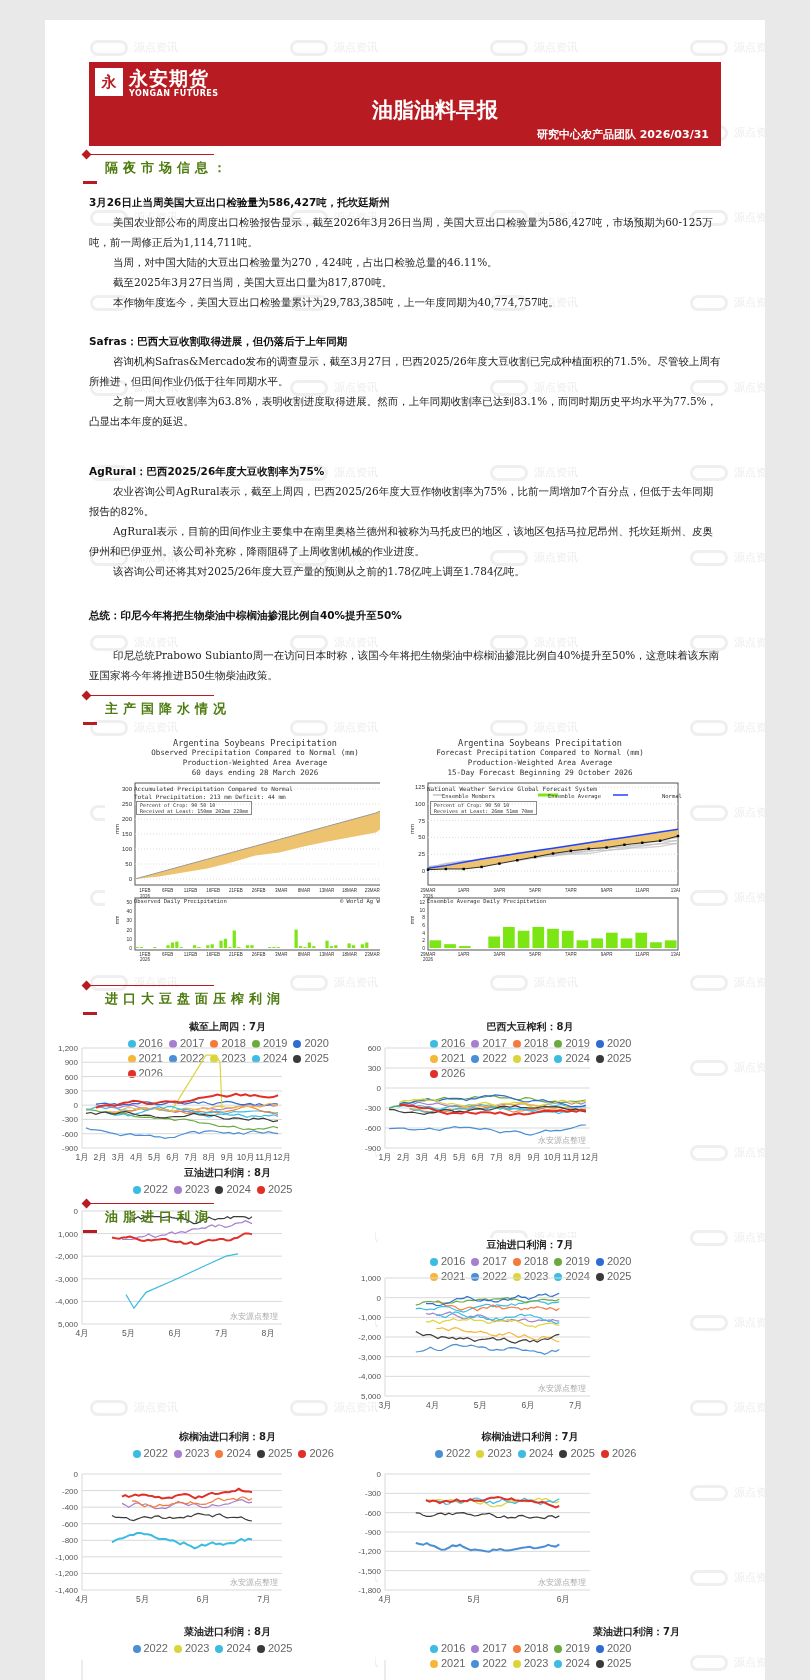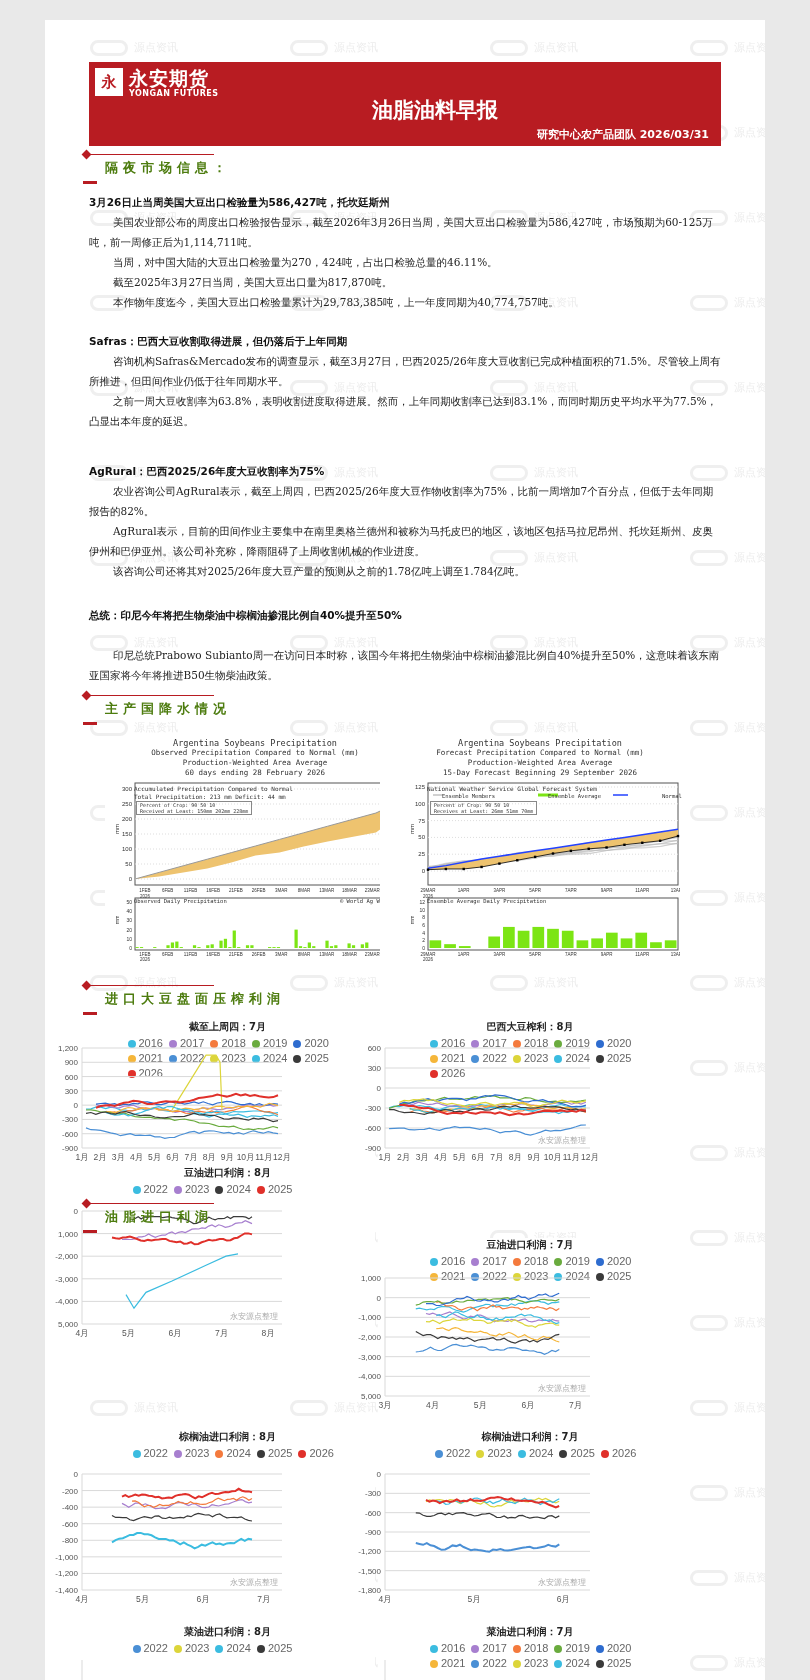--- a/index.html
+++ b/index.html
@@ -164,21 +164,21 @@
       <div class="line"></div>
     <div class="title">主产国降水情况</div>
     <div class="dash"></div>
   </div>
 
   <div class="chart" style="left:60px;top:718px;width:300px;height:230px">
     <div style="position:absolute;left:0;width:100%;top:0;text-align:center;font-family:'DejaVu Sans Mono',monospace;font-size:7.5px;color:#333;line-height:10px">
       <div style="font-size:8.5px">Argentina Soybeans Precipitation</div>
       <div>Observed Precipitation Compared to Normal (mm)</div>
       <div>Production-Weighted Area Average</div>
-      <div>60 days ending 28 February 2026</div>
+      <div>60 days ending 28 March 2026</div>
     </div>
     <svg id="obs" width="300" height="230" style="position:absolute;left:0;top:0">
         <rect x="30" y="45" width="265" height="102" fill="none" stroke="#555" stroke-width="1"></rect>
         <text x="27" y="143" font-size="6" text-anchor="end" fill="#333">0</text>
         <line x1="30" x2="295" y1="141" y2="141" stroke="#ddd" stroke-dasharray="1,2"></line>
         <text x="27" y="128" font-size="6" text-anchor="end" fill="#333">50</text>
         <line x1="30" x2="295" y1="126" y2="126" stroke="#ddd" stroke-dasharray="1,2"></line>
         <text x="27" y="113" font-size="6" text-anchor="end" fill="#333">100</text>
         <line x1="30" x2="295" y1="111" y2="111" stroke="#ddd" stroke-dasharray="1,2"></line>
         <text x="27" y="98" font-size="6" text-anchor="end" fill="#333">150</text>
@@ -271,21 +271,21 @@
     </div>
     <div class="prec" style="left:29px;top:160px;font-size:5.5px">Observed Daily Precipitation</div>
     <div class="prec" style="left:235px;top:160px;font-size:5.5px">© World Ag Weather</div>
   </div>
 
   <div class="chart" style="left:335px;top:718px;width:300px;height:230px">
     <div style="position:absolute;left:20px;width:280px;top:0;text-align:center;font-family:'DejaVu Sans Mono',monospace;font-size:7.5px;color:#333;line-height:10px">
       <div style="font-size:8.5px">Argentina Soybeans Precipitation</div>
       <div>Forecast Precipitation Compared to Normal (mm)</div>
       <div>Production-Weighted Area Average</div>
-      <div>15-Day Forecast Beginning 29 September 2026</div>
+      <div>15-Day Forecast Beginning 29 October 2026</div>
     </div>
     <svg id="fc" width="300" height="230" style="position:absolute;left:0;top:0">
         <rect x="48" y="45" width="250" height="102" fill="none" stroke="#555"></rect>
         <text x="45" y="135" font-size="6" text-anchor="end" fill="#333">0</text>
         <line x1="48" x2="298" y1="133" y2="133" stroke="#ddd" stroke-dasharray="1,2"></line>
         <text x="45" y="118.2" font-size="6" text-anchor="end" fill="#333">25</text>
         <line x1="48" x2="298" y1="116.2" y2="116.2" stroke="#ddd" stroke-dasharray="1,2"></line>
         <text x="45" y="101.4" font-size="6" text-anchor="end" fill="#333">50</text>
         <line x1="48" x2="298" y1="99.4" y2="99.4" stroke="#ddd" stroke-dasharray="1,2"></line>
         <text x="45" y="84.6" font-size="6" text-anchor="end" fill="#333">75</text>
@@ -618,21 +618,21 @@
       <div class="chart" style="left: 35px; top: 1605px; width: 295px; height: 80px;">
         <div class="ctitle" style="top: 0px;">菜油进口利润：8月</div>
         <div class="legend" style="left: 52.5px; top: 16px; width: 210px; line-height: 15px;"><span><i style="background:#4a8fd5"></i>2022</span><span><i style="background:#dcd53a"></i>2023</span><span><i style="background:#3bbce0"></i>2024</span><span><i style="background:#3a3a3a"></i>2025</span></div>
         <svg width="295" height="90" style="position: absolute; left: 0px; top: 0px; overflow: visible;">
           <line x1="2" x2="202" y1="75" y2="75" stroke="#d9d9d9" stroke-width="1"></line>
           <text x="-2" y="78" font-size="8" text-anchor="end" fill="#555">1,000</text>
           <line x1="2" x2="2" y1="35" y2="75" stroke="#d9d9d9"></line>
         </svg>
       </div>
       <div class="chart" style="left: 335px; top: 1605px; width: 300px; height: 80px;">
-        <div class="ctitle" style="top: 0px;">菜油进口利润：7月</div>
+        <div class="ctitle" style="top: 0px; text-align: right;">菜油进口利润：7月</div>
         <div class="legend" style="left: 50px; top: 16px; width: 220px; line-height: 15px;"><span><i style="background:#3bbce0"></i>2016</span><span><i style="background:#a77fcf"></i>2017</span><span><i style="background:#f47a3d"></i>2018</span><span><i style="background:#6aab3e"></i>2019</span><span><i style="background:#2e6ccf"></i>2020</span><span><i style="background:#f5b63a"></i>2021</span><span><i style="background:#4a8fd5"></i>2022</span><span><i style="background:#dcd53a"></i>2023</span><span><i style="background:#3bbce0"></i>2024</span><span><i style="background:#3a3a3a"></i>2025</span></div>
         <svg width="300" height="90" style="position: absolute; left: 0px; top: 0px; overflow: visible;">
           <line x1="5" x2="210" y1="75" y2="75" stroke="#d9d9d9" stroke-width="1"></line>
           <text x="1" y="78" font-size="8" text-anchor="end" fill="#555">2,000</text>
           <line x1="5" x2="5" y1="35" y2="75" stroke="#d9d9d9"></line>
         </svg>
       </div>
     </div>
 
   <div class="sec" style="top:1180px">

